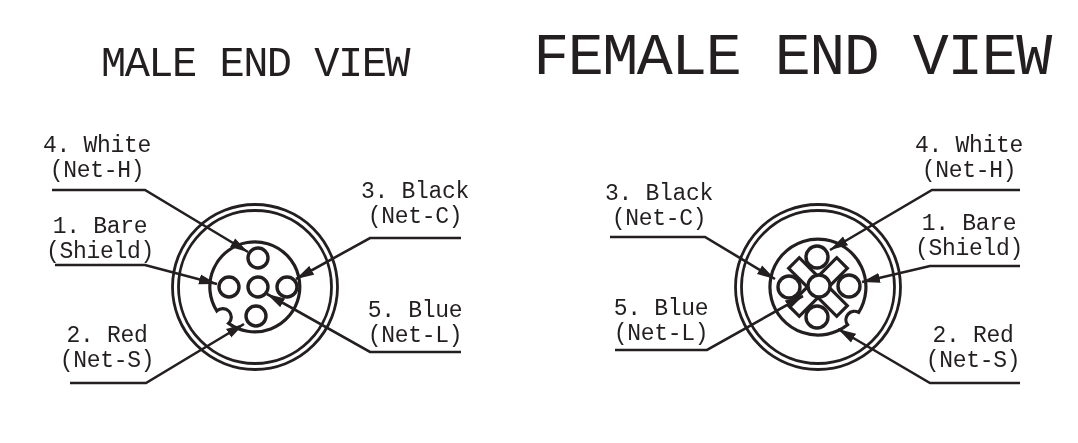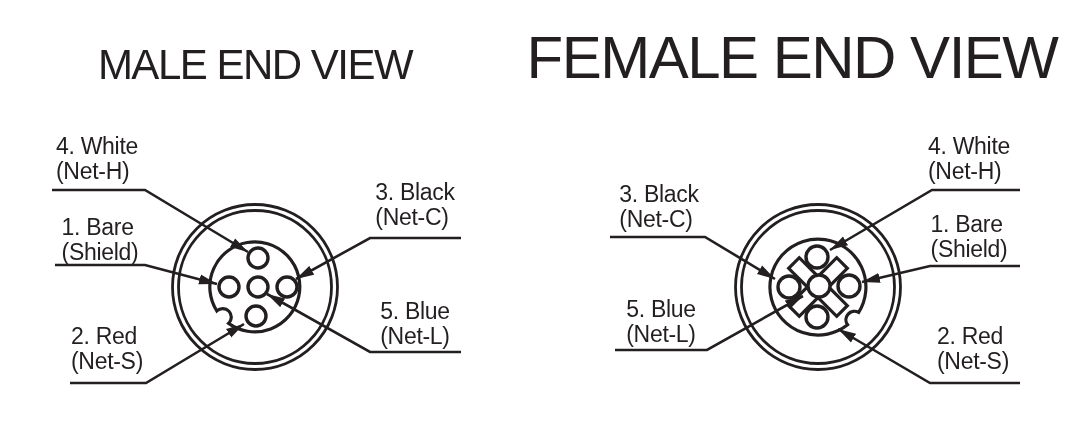--- a/index.html
+++ b/index.html
@@ -1,28 +1,28 @@
 <!DOCTYPE html>
 <html><head>
 <meta charset="utf-8">
 <style>
   html,body{margin:0;padding:0;background:#ffffff;}
   .canvas{
     position:relative;width:1078px;height:443px;background:#ffffff;overflow:hidden;
-    font-family:Liberation Sans, sans-serif;color:#231f20;
+    font-family:Liberation Mono, monospace;color:#231f20;
   }
   svg{position:absolute;left:0;top:0;}
   .title{
     position:absolute;transform:translateX(-50%);white-space:nowrap;
     line-height:1.0;letter-spacing:-1.5px;color:#231f20;
   }
   .title.male{font-size:42px;}
   .title.female{font-size:60px;}
   .pin-label{
-    position:absolute;transform:translateX(-50%);text-align:left;
+    position:absolute;transform:translateX(-50%);text-align:center;
     font-size:23px;line-height:25px;letter-spacing:-0.3px;white-space:nowrap;color:#231f20;
   }
   .ring{fill:none;stroke:#231f20;stroke-width:2.8;}
   .innerface{fill:#ffffff;stroke:#231f20;stroke-width:3.2;}
   .pin{fill:#ffffff;stroke:#231f20;stroke-width:3.4;}
   .keycross{fill:#ffffff;stroke:#231f20;stroke-width:3.2;}
   .leader{fill:none;stroke:#231f20;stroke-width:2.6;}
 </style>
 </head>
 <body>

